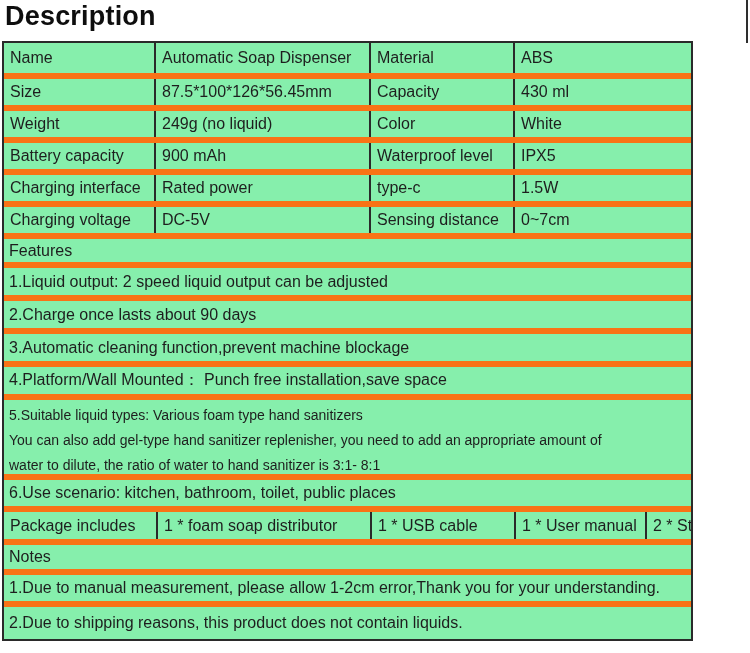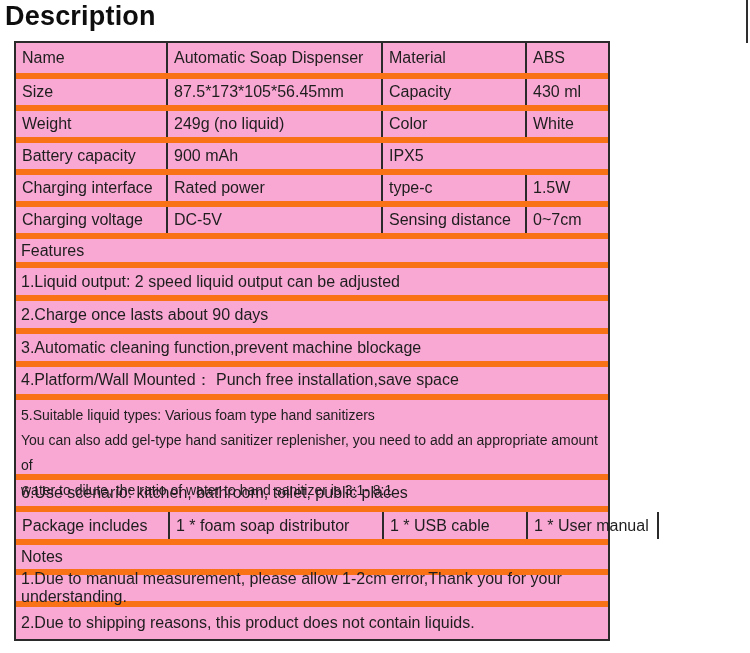--- a/index.html
+++ b/index.html
@@ -19,23 +19,23 @@
     letter-spacing:0.2px;
   }
 
   
   .top-right-line {
     position:absolute; top:0; right:2px; width:2px; height:43px;
     background:#2e2e2e;
   }
 
   .tbl {
-    position:absolute; left:14px; top:41px; width:596px;
+    position:absolute; left:2px; top:41px; width:691px;
     border:2px solid #2a2a2a;
-    background:#f9a8d4;
+    background:#86efac;
   }
   .r { border-top:6px solid #f97316; font-size:16px; display:flex; align-items:center; }
   .r:first-child { border-top:none; }
 
   .spec { display:grid; grid-template-columns:150px 215px 144px 1fr; align-items:stretch; }
   .pkg  { display:grid; grid-template-columns:152px 214px 144px 131px 1fr; align-items:stretch; }
   .spec .cell, .pkg .cell {
     display:flex; align-items:center;
     padding-left:6px; white-space:nowrap; overflow:hidden;
   }
@@ -65,33 +65,34 @@
   <div class="tbl">
 
     <div class="r spec h30">
       <div class="cell">Name</div>
       <div class="cell">Automatic Soap Dispenser</div>
       <div class="cell">Material</div>
       <div class="cell">ABS</div>
     </div>
     <div class="r spec h32">
       <div class="cell">Size</div>
-      <div class="cell">87.5*173*105*56.45mm</div>
+      <div class="cell">87.5*100*126*56.45mm</div>
       <div class="cell">Capacity</div>
       <div class="cell">430 ml</div>
     </div>
     <div class="r spec h32">
       <div class="cell">Weight</div>
       <div class="cell">249g  (no liquid)</div>
       <div class="cell">Color</div>
       <div class="cell">White</div>
     </div>
     <div class="r spec h32">
       <div class="cell">Battery capacity</div>
       <div class="cell">900 mAh</div>
+      <div class="cell">Waterproof level</div>
       <div class="cell">IPX5</div>
     </div>
     <div class="r spec h32">
       <div class="cell">Charging interface</div>
       <div class="cell">Rated power</div>
       <div class="cell">type-c</div>
       <div class="cell">1.5W</div>
     </div>
     <div class="r spec h32">
       <div class="cell">Charging voltage</div>

